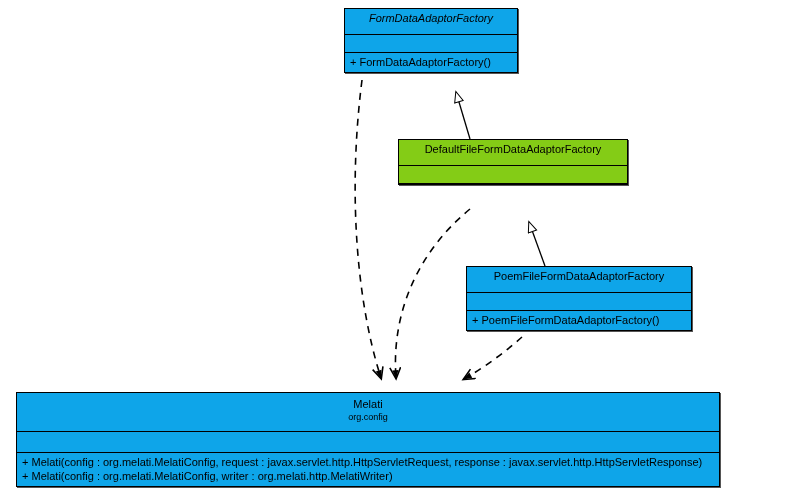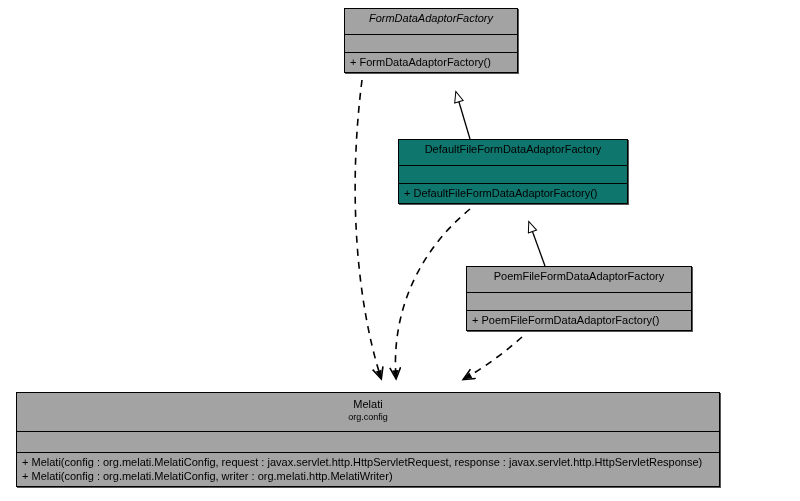--- a/index.html
+++ b/index.html
@@ -24,25 +24,25 @@
     position: absolute;
     left: 0; top: 0;
     width: 800px;
     height: 501px;
     pointer-events: none;
   }
   .uml-class {
     position: absolute;
     box-sizing: border-box;
     border: 1px solid #000000;
-    background: #a3a3a3;
+    background: #0ea5e9;
     box-shadow: 1px 1px 0 0 #555555;
   }
   .uml-class.highlight {
-    background: #0f766e;
+    background: #84cc16;
   }
   .cls-name-compartment {
     box-sizing: border-box;
     border-bottom: 1px solid #000000;
     text-align: center;
     padding: 3px 4px 4px 4px;
   }
   .cls-name {
     display: block;
     font-size: 11px;
@@ -148,23 +148,20 @@
     <div class="cls-op-compartment">
       <span class="cls-op left">+ FormDataAdaptorFactory()</span>
     </div>
   </div>
 
   <div class="uml-class highlight" id="class-default-file-form-data-adaptor-factory">
     <div class="cls-name-compartment">
       <span class="cls-name">DefaultFileFormDataAdaptorFactory</span>
     </div>
     <div class="cls-attr-compartment"></div>
-    <div class="cls-op-compartment">
-      <span class="cls-op left">+ DefaultFileFormDataAdaptorFactory()</span>
-    </div>
   </div>
 
   <div class="uml-class" id="class-poem-file-form-data-adaptor-factory">
     <div class="cls-name-compartment">
       <span class="cls-name">PoemFileFormDataAdaptorFactory</span>
     </div>
     <div class="cls-attr-compartment"></div>
     <div class="cls-op-compartment">
       <span class="cls-op left">+ PoemFileFormDataAdaptorFactory()</span>
     </div>

